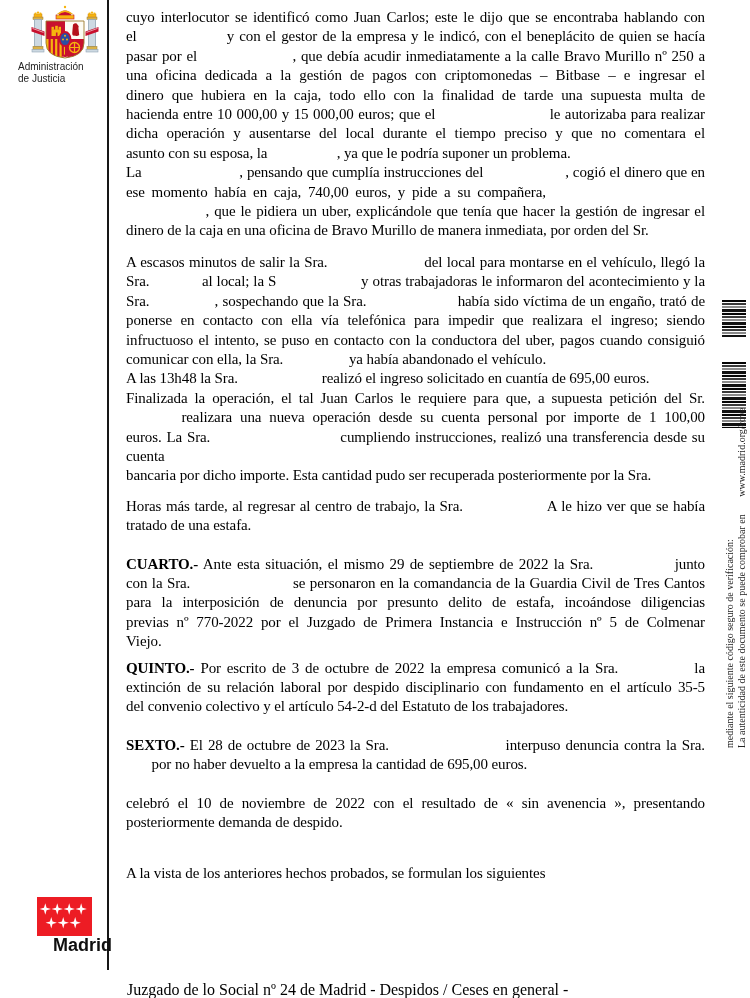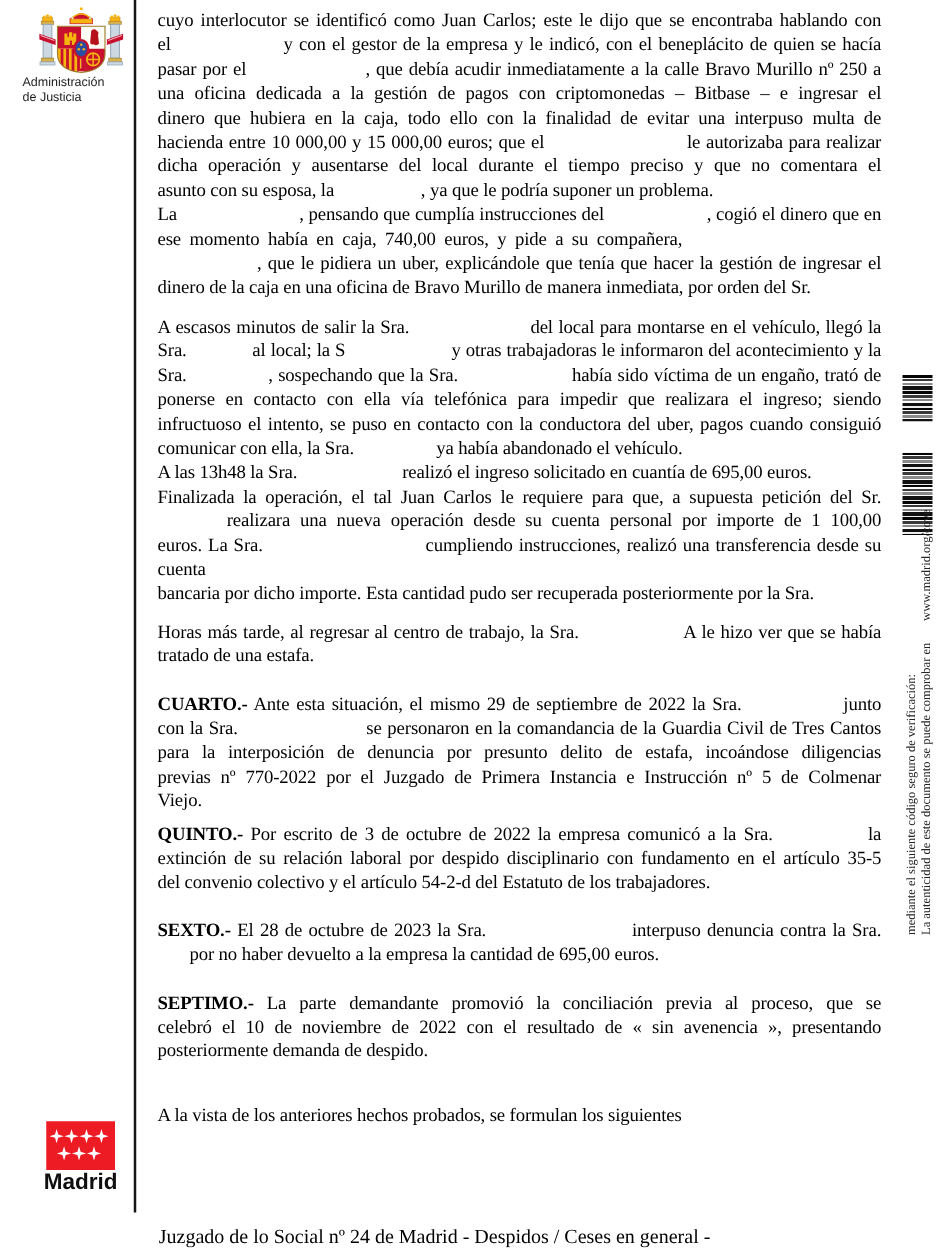--- a/index.html
+++ b/index.html
@@ -9,21 +9,21 @@
   }
   
   .vrule{position:absolute;left:107px;top:0;width:2px;height:970px;background:#161616;}
   .arms{position:absolute;left:29px;top:4px;}
   .org-label{
     position:absolute;left:18px;top:61px;width:92px;
     font-family:"Liberation Sans", sans-serif;font-size:10px;line-height:12px;color:#1d1d1d;
   }
   .madrid-box{position:absolute;left:37px;top:897px;width:55px;height:39px;background:#ed1c24;}
   .madrid-label{
-    position:absolute;left:17px;top:935px;width:95px;text-align:center;
+    position:absolute;left:17px;top:935px;width:95px;text-align:right;
     font-family:"Liberation Sans", sans-serif;font-weight:bold;font-size:18px;color:#0f0f0f;
   }
   
   .doc-body{
     position:absolute;left:126px;top:8px;width:579px;
     font-size:15px;line-height:19.4px;letter-spacing:-0.1px;
     text-align:justify;
   }
   .line{text-align:justify;text-align-last:justify;min-height:19.4px;}
   .line.end{text-align-last:left;}
@@ -120,21 +120,21 @@
 <div class="org-label">
   <div>Administración</div>
   <div>de Justicia</div>
 </div>
 
 <div class="doc-body">
     <div class="line"><span>cuyo interlocutor se identificó como Juan Carlos; este le dijo que se encontraba hablando con</span></div>
     <div class="line"><span>el&nbsp;&nbsp;&nbsp;&nbsp;&nbsp;&nbsp;&nbsp;&nbsp;&nbsp;&nbsp;&nbsp;&nbsp;&nbsp;&nbsp;&nbsp;&nbsp;&nbsp;&nbsp;y con el gestor de la empresa y le indicó, con el beneplácito de quien se hacía</span></div>
     <div class="line"><span>pasar por el&nbsp;&nbsp;&nbsp;&nbsp;&nbsp;&nbsp;&nbsp;&nbsp;&nbsp;&nbsp;&nbsp;&nbsp;&nbsp;&nbsp;&nbsp;&nbsp;&nbsp;&nbsp;&nbsp;&nbsp;, que debía acudir inmediatamente a la calle Bravo Murillo nº 250 a</span></div>
     <div class="line"><span>una oficina dedicada a la gestión de pagos con criptomonedas – Bitbase – e ingresar el</span></div>
-    <div class="line"><span>dinero que hubiera en la caja, todo ello con la finalidad de evitar una interpuso multa de</span></div>
+    <div class="line"><span>dinero que hubiera en la caja, todo ello con la finalidad de tarde una supuesta multa de</span></div>
     <div class="line"><span>hacienda entre 10 000,00 y 15 000,00 euros; que el&nbsp;&nbsp;&nbsp;&nbsp;&nbsp;&nbsp;&nbsp;&nbsp;&nbsp;&nbsp;&nbsp;&nbsp;&nbsp;&nbsp;&nbsp;&nbsp;&nbsp;&nbsp;&nbsp;&nbsp;&nbsp;&nbsp;&nbsp;&nbsp;&nbsp;le autorizaba para realizar</span></div>
     <div class="line"><span>dicha operación y ausentarse del local durante el tiempo preciso y que no comentara el</span></div>
     <div class="line end"><span>asunto con su esposa, la&nbsp;&nbsp;&nbsp;&nbsp;&nbsp;&nbsp;&nbsp;&nbsp;&nbsp;&nbsp;&nbsp;&nbsp;&nbsp;&nbsp;&nbsp;&nbsp;&nbsp;&nbsp;&nbsp;, ya que le podría suponer un problema.</span></div>
     <div class="line"><span>La&nbsp;&nbsp;&nbsp;&nbsp;&nbsp;&nbsp;&nbsp;&nbsp;&nbsp;&nbsp;&nbsp;&nbsp;&nbsp;&nbsp;&nbsp;&nbsp;&nbsp;&nbsp;&nbsp;&nbsp;&nbsp;&nbsp;&nbsp;&nbsp;&nbsp;, pensando que cumplía instrucciones del&nbsp;&nbsp;&nbsp;&nbsp;&nbsp;&nbsp;&nbsp;&nbsp;&nbsp;&nbsp;&nbsp;&nbsp;&nbsp;&nbsp;&nbsp;&nbsp;&nbsp;&nbsp;&nbsp;&nbsp;&nbsp;, cogió el dinero que en</span></div>
     <div class="line"><span>ese momento había en caja, 740,00 euros, y pide a su compañera,&nbsp;&nbsp;&nbsp;&nbsp;&nbsp;&nbsp;&nbsp;&nbsp;&nbsp;&nbsp;&nbsp;&nbsp;&nbsp;&nbsp;&nbsp;&nbsp;&nbsp;&nbsp;&nbsp;&nbsp;&nbsp;&nbsp;&nbsp;&nbsp;</span></div>
     <div class="line"><span>&nbsp;&nbsp;&nbsp;&nbsp;&nbsp;&nbsp;&nbsp;&nbsp;&nbsp;&nbsp;&nbsp;&nbsp;&nbsp;&nbsp;&nbsp;&nbsp;, que le pidiera un uber, explicándole que tenía que hacer la gestión de ingresar el</span></div>
     <div class="line end"><span>dinero de la caja en una oficina de Bravo Murillo de manera inmediata, por orden del Sr.</span></div>
     <div class="blank" style="height: 12px;"></div>
     <div class="line"><span>A escasos minutos de salir la Sra.&nbsp;&nbsp;&nbsp;&nbsp;&nbsp;&nbsp;&nbsp;&nbsp;&nbsp;&nbsp;&nbsp;&nbsp;&nbsp;&nbsp;&nbsp;&nbsp;&nbsp;&nbsp;&nbsp;&nbsp;&nbsp;&nbsp;del local para montarse en el vehículo, llegó la</span></div>
     <div class="line"><span>Sra.&nbsp;&nbsp;&nbsp;&nbsp;&nbsp;&nbsp;&nbsp;&nbsp;&nbsp;&nbsp;&nbsp;&nbsp;&nbsp;al local; la S&nbsp;&nbsp;&nbsp;&nbsp;&nbsp;&nbsp;&nbsp;&nbsp;&nbsp;&nbsp;&nbsp;&nbsp;&nbsp;&nbsp;&nbsp;&nbsp;&nbsp;&nbsp;&nbsp;&nbsp;&nbsp;y otras trabajadoras le informaron del acontecimiento y la</span></div>
@@ -157,21 +157,20 @@
     <div class="line"><span>previas nº 770-2022 por el Juzgado de Primera Instancia e Instrucción nº 5 de Colmenar</span></div>
     <div class="line end"><span>Viejo.</span></div>
     <div class="blank" style="height: 7px;"></div>
     <div class="line"><b>QUINTO.-</b><span> Por escrito de 3 de octubre de 2022 la empresa comunicó a la Sra.&nbsp;&nbsp;&nbsp;&nbsp;&nbsp;&nbsp;&nbsp;&nbsp;&nbsp;&nbsp;&nbsp;&nbsp;&nbsp;la</span></div>
     <div class="line"><span>extinción de su relación laboral por despido disciplinario con fundamento en el artículo 35-5</span></div>
     <div class="line end"><span>del convenio colectivo y el artículo 54-2-d del Estatuto de los trabajadores.</span></div>
     <div class="blank" style="height: 19px;"></div>
     <div class="line"><b>SEXTO.-</b><span> El 28 de octubre de 2023 la Sra.&nbsp;&nbsp;&nbsp;&nbsp;&nbsp;&nbsp;&nbsp;&nbsp;&nbsp;&nbsp;&nbsp;&nbsp;&nbsp;&nbsp;&nbsp;&nbsp;&nbsp;&nbsp;&nbsp;&nbsp;&nbsp;&nbsp;&nbsp;interpuso denuncia contra la Sra.</span></div>
     <div class="line end"><span>&nbsp;&nbsp;&nbsp;&nbsp;&nbsp;&nbsp;&nbsp;por no haber devuelto a la empresa la cantidad de 695,00 euros.</span></div>
     <div class="blank" style="height: 19px;"></div>
-    <div class="line"><b>SEPTIMO.-</b><span> La parte demandante promovió la conciliación previa al proceso, que se</span></div>
     <div class="line"><span>celebró el 10 de noviembre de 2022 con el resultado de « sin avenencia », presentando</span></div>
     <div class="line end"><span>posteriormente demanda de despido.</span></div>
     <div class="blank" style="height: 32px;"></div>
     <div class="line end"><span>A la vista de los anteriores hechos probados, se formulan los siguientes</span></div>
   </div>
 
 <div class="barcode top"></div>
 <div class="barcode bottom"></div>
 
 <div class="side-note">

